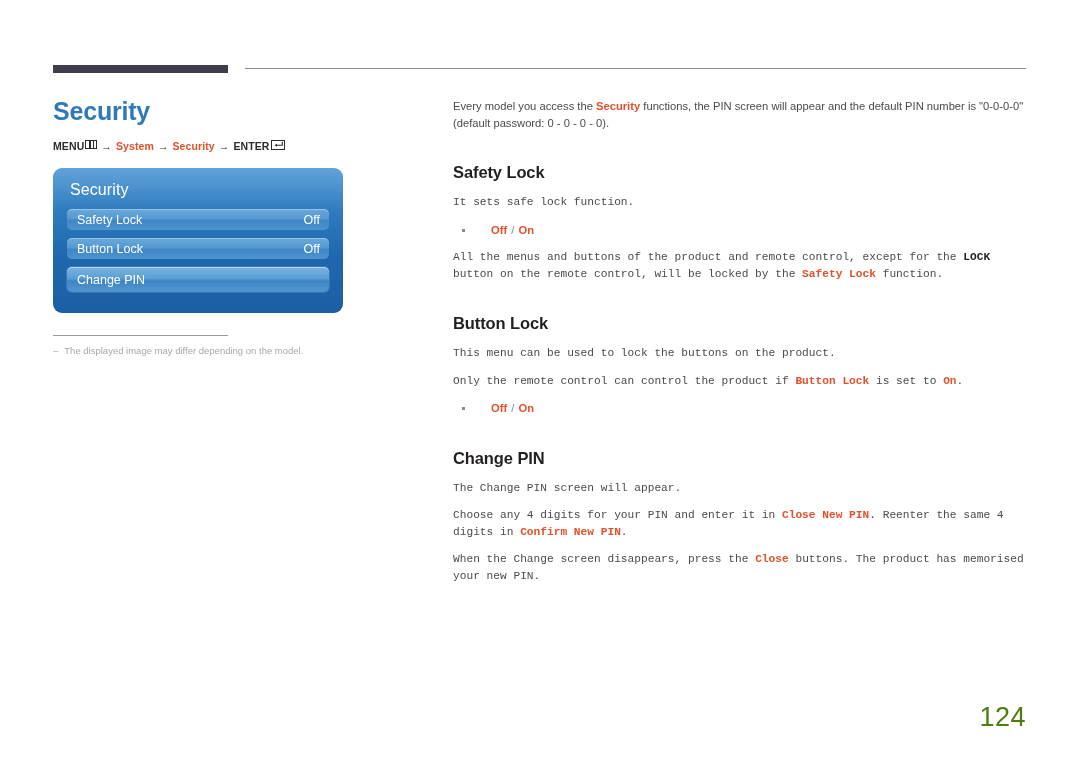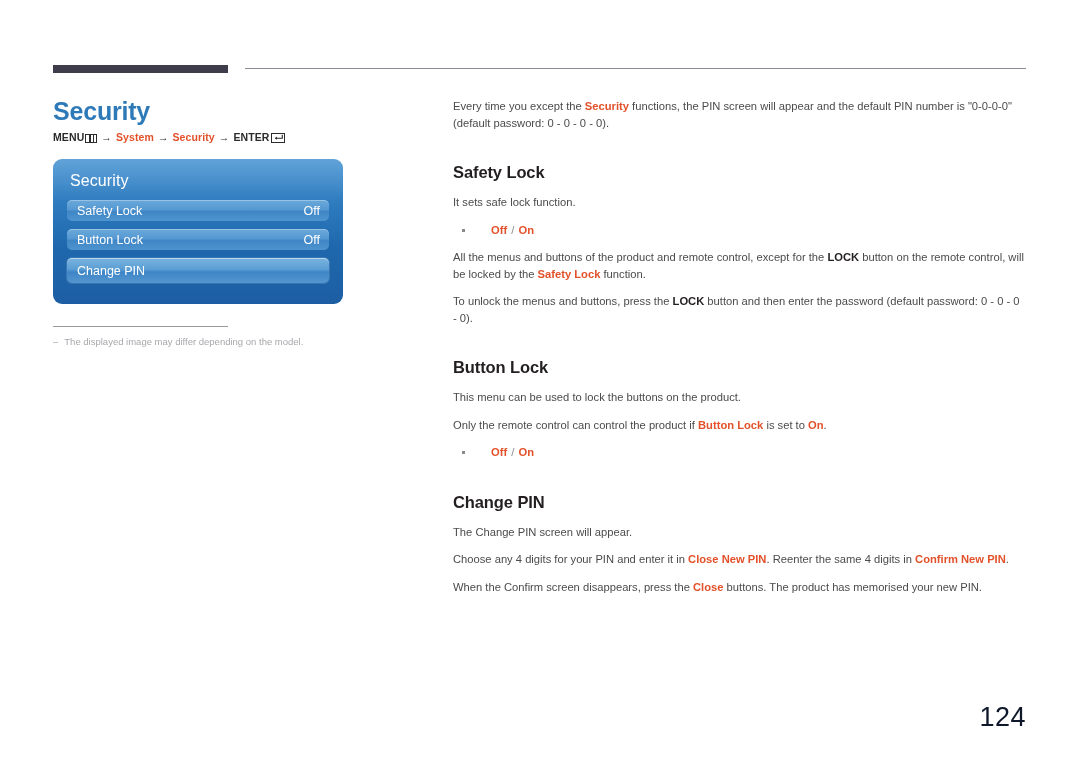--- a/index.html
+++ b/index.html
@@ -51,28 +51,28 @@
   .page-title {
     font-size: 25px;
     font-weight: bold;
     color: #2e7ab8;
     letter-spacing: -0.2px;
     margin: 0;
     line-height: 32px;
   }
 
   .breadcrumb {
-    margin-top: 4px;
+    margin-top: 13px;
     font-size: 10.5px;
     font-weight: bold;
     color: #2b2b2b;
     letter-spacing: 0.1px;
     white-space: nowrap;
     display: flex;
-    align-items: flex-end;
+    align-items: flex-start;
     gap: 0px;
   }
   .breadcrumb .bc-orange { color: #e2512a; }
   .breadcrumb .bc-arrow { color: #2b2b2b; padding: 0 4px; font-size: 10.5px; }
 
   .icon-menu {
     display: inline-block;
     width: 12px;
     height: 9px;
     border: 1.3px solid #2b2b2b;
@@ -198,20 +198,21 @@
     letter-spacing: -0.1px;
     margin: 30px 0 0 0;
     line-height: 22px;
   }
 
   .para {
     font-size: 11.2px;
     line-height: 16.5px;
     color: #4b4b4b;
     margin: 11px 0 0 0;
+    font-family: Liberation Mono, monospace;
   }
 
   .bullet-line {
     display: flex;
     align-items: flex-start;
     margin: 11px 0 0 0;
     font-size: 11.2px;
     line-height: 16.5px;
     gap: 8px;
   }
@@ -229,21 +230,21 @@
   .b  { color: #231f20; font-weight: bold; }
 
   
   .page-number {
     position: absolute;
     left: 0;
     top: 702px;
     width: 1026px;
     text-align: right;
     font-size: 27px;
-    color: #0f172a;
+    color: #4d7c0f;
     letter-spacing: 0.5px;
     font-weight: normal;
   }
 </style>
 </head>
 <body>
 
 <div class="page">
 
   <div class="rule-thick"></div>
@@ -292,41 +293,38 @@
     <div class="footnote-rule"></div>
     <div class="footnote">
       <span class="dash">–</span>
       <span>The displayed image may differ depending on the model.</span>
     </div>
   </div>
 
   <div class="right-col">
 
     <p class="intro-para">
-      <span>Every time you except the </span><span class="o">Security</span><span> functions, the PIN screen will appear and the default PIN number is "0-0-0-0" (default password: 0 - 0 - 0 - 0).</span>
+      <span>Every model you access the </span><span class="o">Security</span><span> functions, the PIN screen will appear and the default PIN number is "0-0-0-0" (default password: 0 - 0 - 0 - 0).</span>
     </p>
 
     <h2 class="sec-heading">Safety Lock</h2>
 
     <p class="para">It sets safe lock function.</p>
 
     <div class="bullet-line">
       <span class="bullet-dot"></span>
       <span class="bullet-text">
         <span class="o">Off</span><span class="sl"> / </span><span class="o">On</span>
       </span>
     </div>
 
     <p class="para">
       <span>All the menus and buttons of the product and remote control, except for the </span><span class="b">LOCK</span><span> button on the remote control, will be locked by the </span><span class="o">Safety Lock</span><span> function.</span>
     </p>
 
-    <p class="para">
-      <span>To unlock the menus and buttons, press the </span><span class="b">LOCK</span><span> button and then enter the password (default password: 0 - 0 - 0 - 0).</span>
-    </p>
 
     <h2 class="sec-heading">Button Lock</h2>
 
     <p class="para">This menu can be used to lock the buttons on the product.</p>
 
     <p class="para">
       <span>Only the remote control can control the product if </span><span class="o">Button Lock</span><span> is set to </span><span class="o">On</span><span>.</span>
     </p>
 
     <div class="bullet-line">
@@ -338,19 +336,19 @@
 
     <h2 class="sec-heading">Change PIN</h2>
 
     <p class="para">The Change PIN screen will appear.</p>
 
     <p class="para">
       <span>Choose any 4 digits for your PIN and enter it in </span><span class="o">Close New PIN</span><span>. Reenter the same 4 digits in </span><span class="o">Confirm New PIN</span><span>.</span>
     </p>
 
     <p class="para">
-      <span>When the Confirm screen disappears, press the </span><span class="o">Close</span><span> buttons. The product has memorised your new PIN.</span>
+      <span>When the Change screen disappears, press the </span><span class="o">Close</span><span> buttons. The product has memorised your new PIN.</span>
     </p>
   </div>
 
   <div class="page-number">124</div>
 
 </div>
 
 </body></html>

